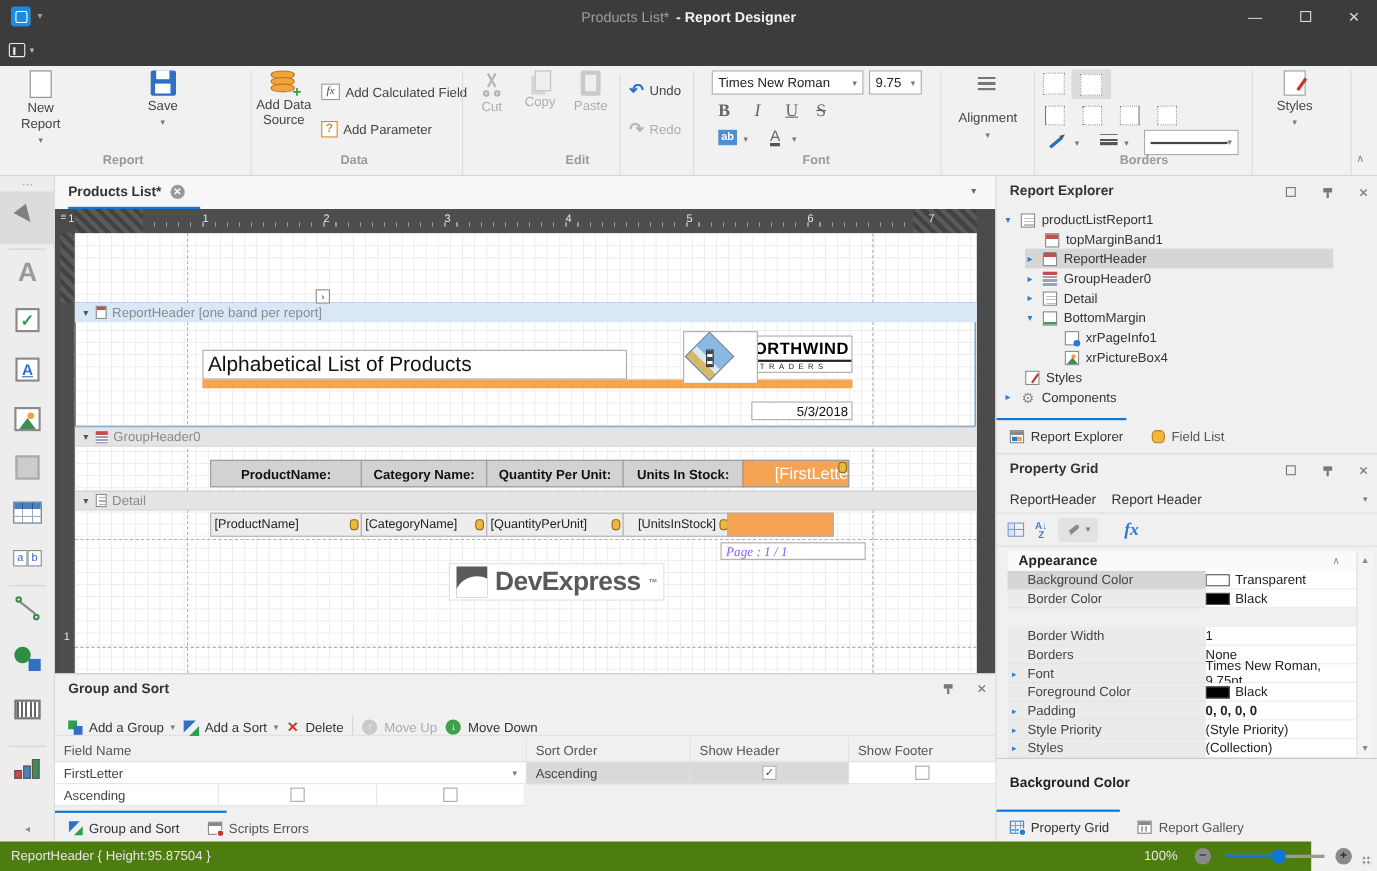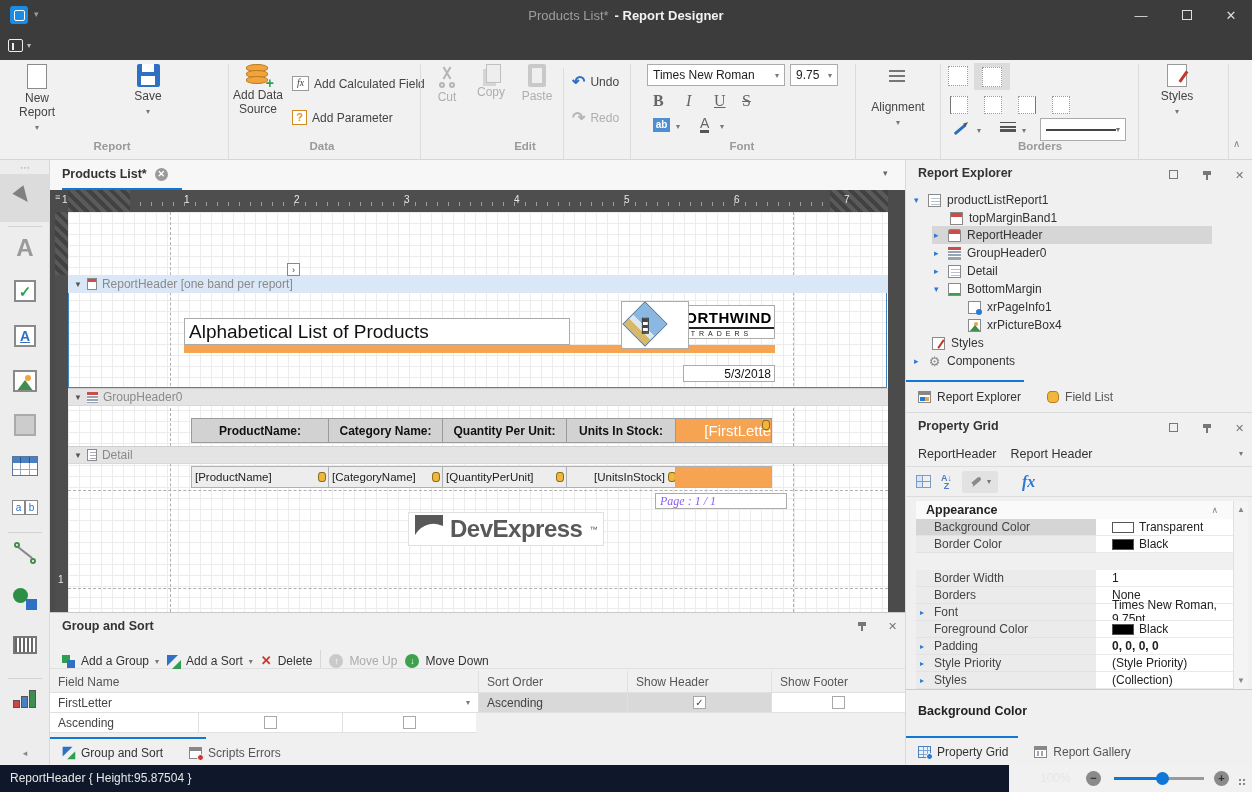--- a/index.html
+++ b/index.html
@@ -210,27 +210,27 @@
   .ic-cat{width:15px;height:13px;border:1px solid #7a9cc6;background:linear-gradient(transparent 0 5px,#7a9cc6 5px 6px,transparent 6px),linear-gradient(90deg,#d7e5f5 0 5px,#7a9cc6 5px 6px,transparent 6px);}
   .azic{font-size:9px;color:#4a7fc1;font-weight:bold;line-height:8px;text-align:center;}
   .wrenchchip{width:36px;height:22px;background:#e2e2e2;border-radius:2px;display:flex;align-items:center;justify-content:center;gap:5px;}
   .wrench{width:13px;height:4px;background:#8a8a8a;border-radius:2px;transform:rotate(-40deg);position:relative;}
   .wrench:after{content:"";position:absolute;left:-2px;top:-1px;width:5px;height:5px;border-radius:50%;background:#e2e2e2;}
   .fxg{font-family:"Liberation Serif",serif;font-style:italic;font-weight:bold;color:#2a7ad4;font-size:16px;}
   .pgcat{position:absolute;left:10px;width:332px;height:18px;display:flex;align-items:center;font-weight:bold;font-size:12.5px;color:#222;padding-left:10px;background:#fafafa;}
   .pgrow{position:absolute;display:flex;height:17px;font-size:12px;}
   .pgname{width:180px;background:#ebebeb;color:#444;display:flex;align-items:center;padding-left:18px;border-bottom:1px solid #e2e2e2;position:relative;}
   .pgname.sel{background:#d5d5d5;}
-  .pgval{width:137px;background:#fff;color:#222;display:flex;align-items:center;gap:5px;padding-left:16px;border-bottom:1px solid #e9e9e9;}
+  .pgval{width:137px;background:#fff;color:#222;display:flex;align-items:center;gap:5px;padding-left:0;border-bottom:1px solid #e9e9e9;}
   .pgarrow{position:absolute;left:4px;color:#2a7ad4;font-size:8px;}
   .swatch{width:22px;height:11px;border:1px solid #555;flex:none;}
   .pgscroll{position:absolute;background:#f4f4f4;border-left:1px solid #e0e0e0;color:#888;font-size:8px;text-align:center;}
   .pgdesc{position:absolute;left:0;width:347px;border-top:1px solid #ccc;background:#f0f0f0;font-weight:bold;font-size:12.5px;color:#222;padding:14px 0 0 12px;}
   
-  .statusbar{left:0;top:765px;width:1009px;height:27px;background:#0f172a;color:#e6e6e6;font-size:12px;}
+  .statusbar{left:0;top:765px;width:1192px;height:27px;background:#4d7c0f;color:#e6e6e6;font-size:12px;}
   .zoomcirc{width:15px;height:15px;border-radius:50%;background:#8a8a8a;color:#333;font-size:11px;line-height:14px;text-align:center;font-weight:bold;}
   .ztrack{position:relative;width:90px;height:3px;background:#9a9a9a;}
   .zfill{position:absolute;left:0;top:0;height:3px;background:#1177d7;}
   .zhandle{position:absolute;top:-5px;width:13px;height:13px;border-radius:50%;background:#1177d7;}
   .grip{width:9px;height:9px;background:radial-gradient(#888 1px,transparent 1.2px) 0 0/4px 4px;}
 </style>
 </head>
 <body>
 
 <div class="app">
@@ -526,21 +526,21 @@
           <span class="dbic" style="right:2px;top:5px;"></span>
         </div>
         <div class="dcell" style="width:115px;">
           <span>[CategoryName]</span>
           <span class="dbic" style="right:2px;top:5px;"></span>
         </div>
         <div class="dcell" style="width:125px;">
           <span>[QuantityPerUnit]</span>
           <span class="dbic" style="right:2px;top:5px;"></span>
         </div>
-        <div class="dcell" style="width:110px;justify-content:flex-end;padding-right:10px;">
+        <div class="dcell" style="width:96px;justify-content:flex-end;padding-right:10px;">
           <span>[UnitsInStock]</span>
           <span class="dbic" style="right:-1px;top:5px;"></span>
         </div>
         <div class="dcell orange" style="width:97px;"></div>
       </div>
 
       <div class="pageinfo" style="left:587px;top:281px;width:132px;height:16px;">Page : 1 / 1</div>
 
       <div class="dx" style="left:340px;top:300px;">
         <span class="dxsq"></span>

